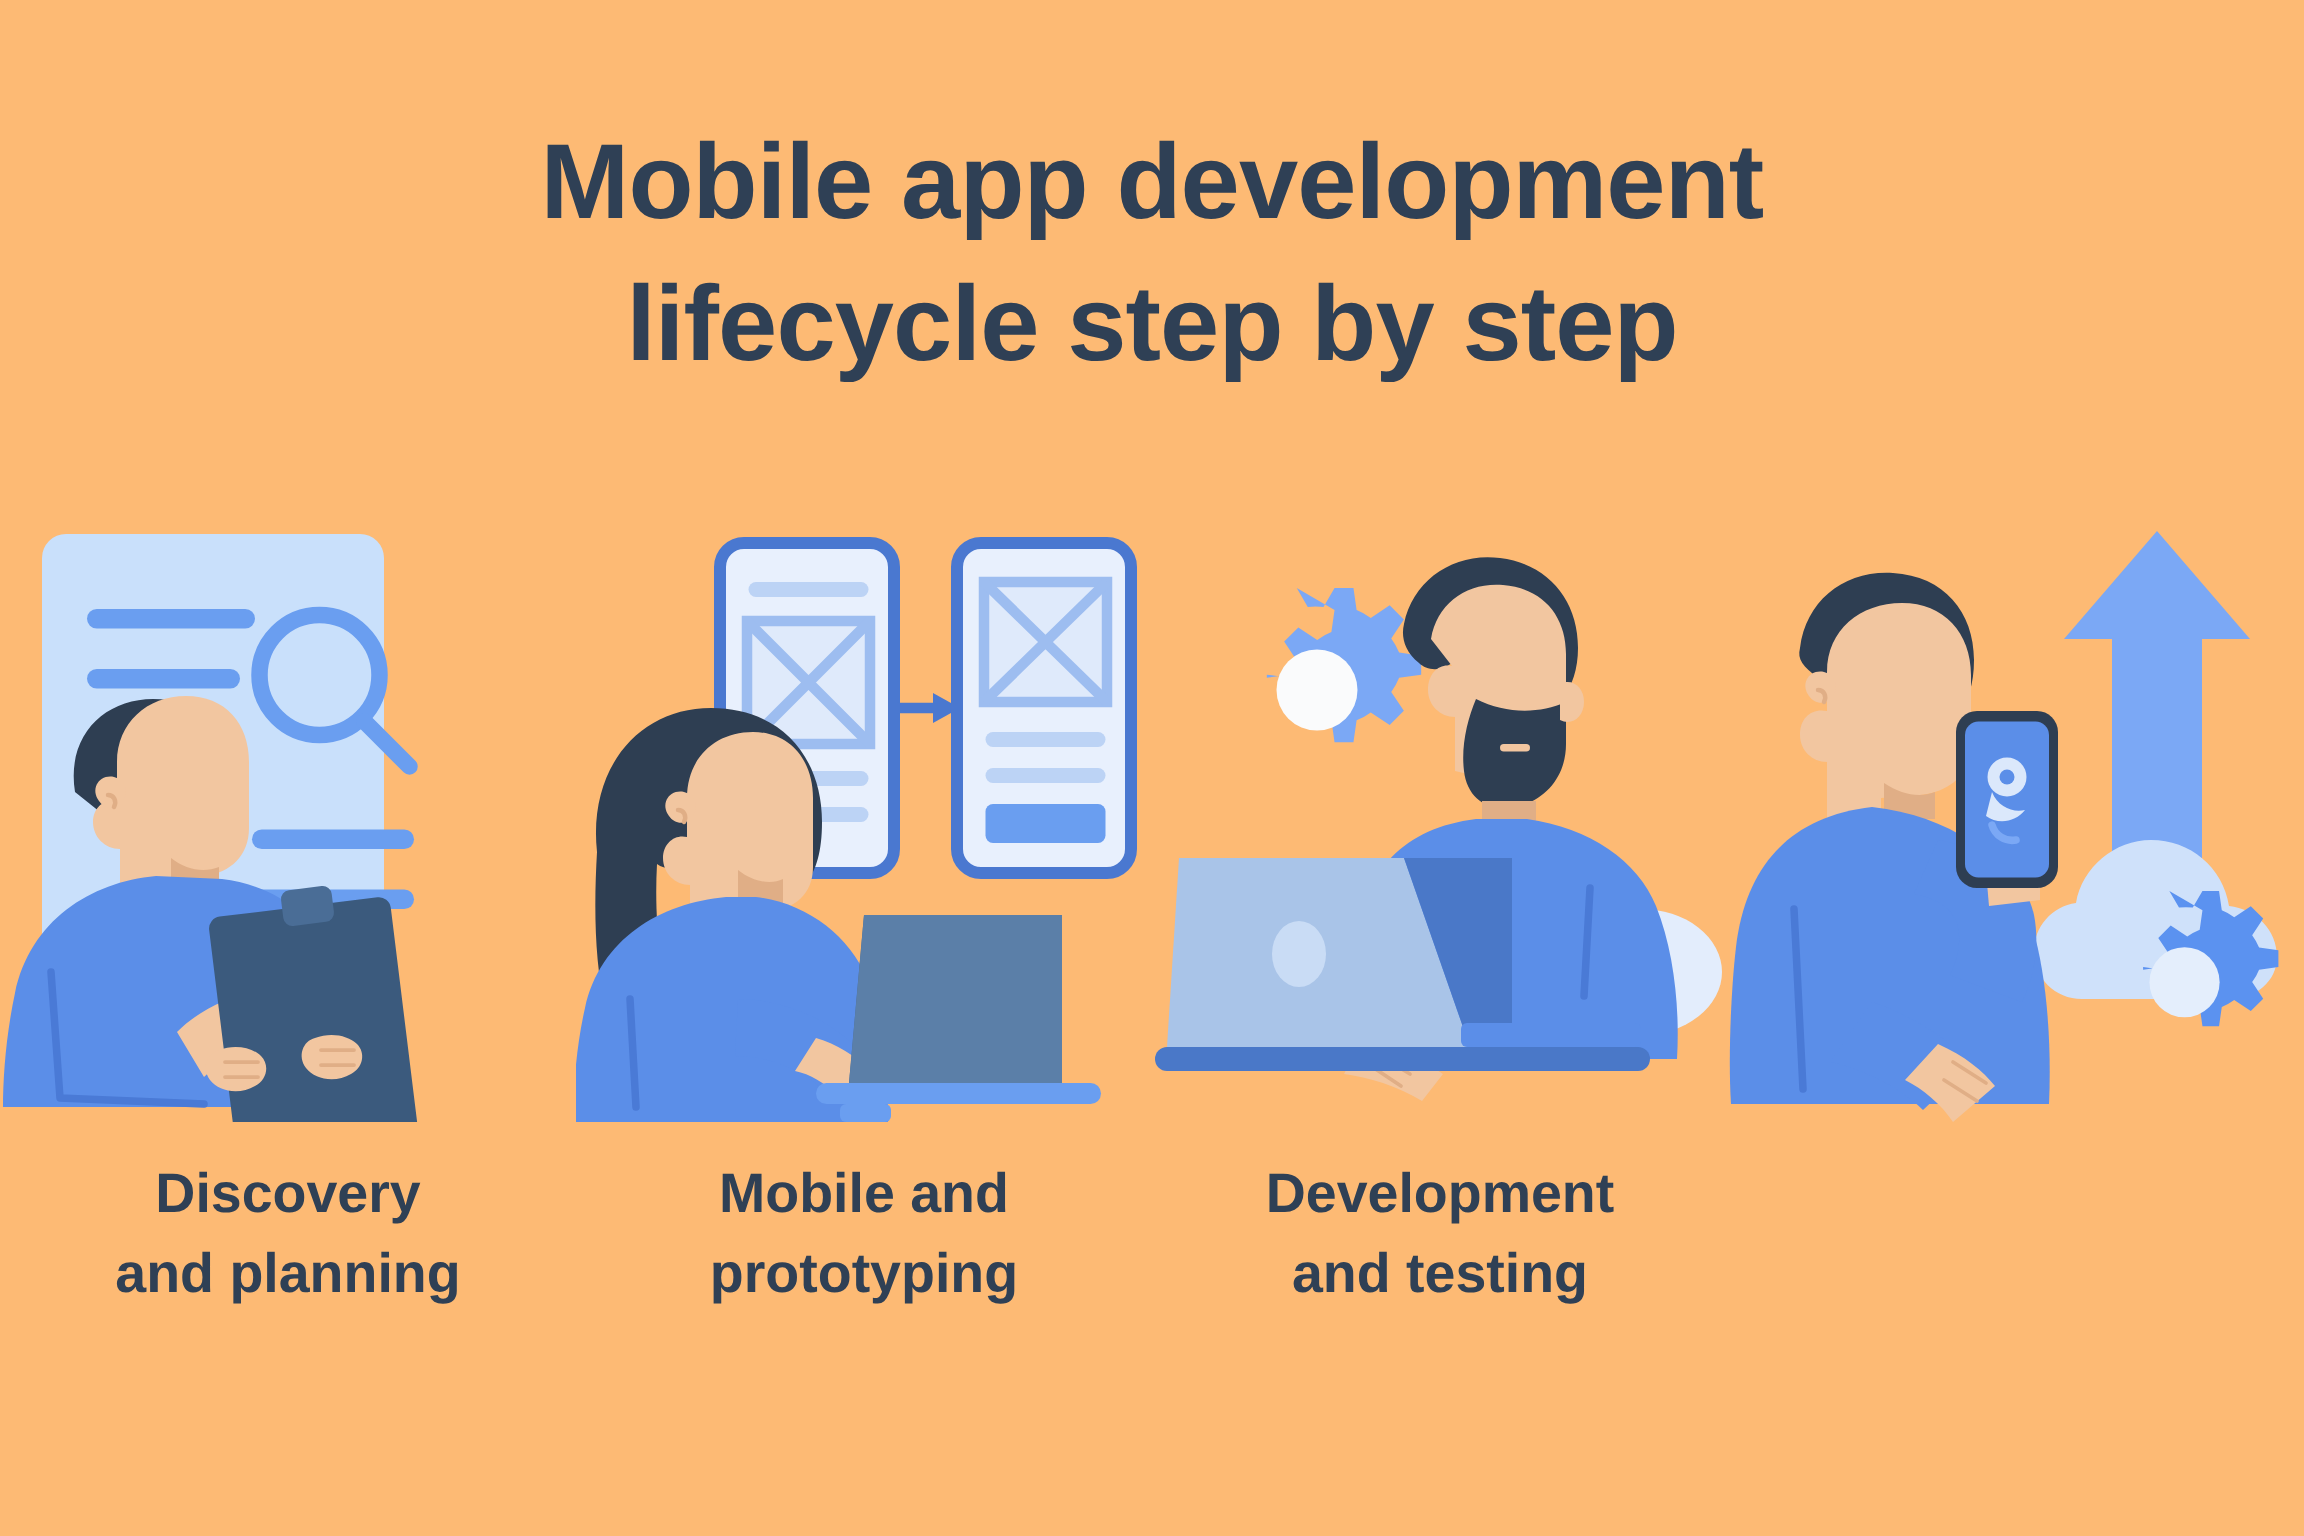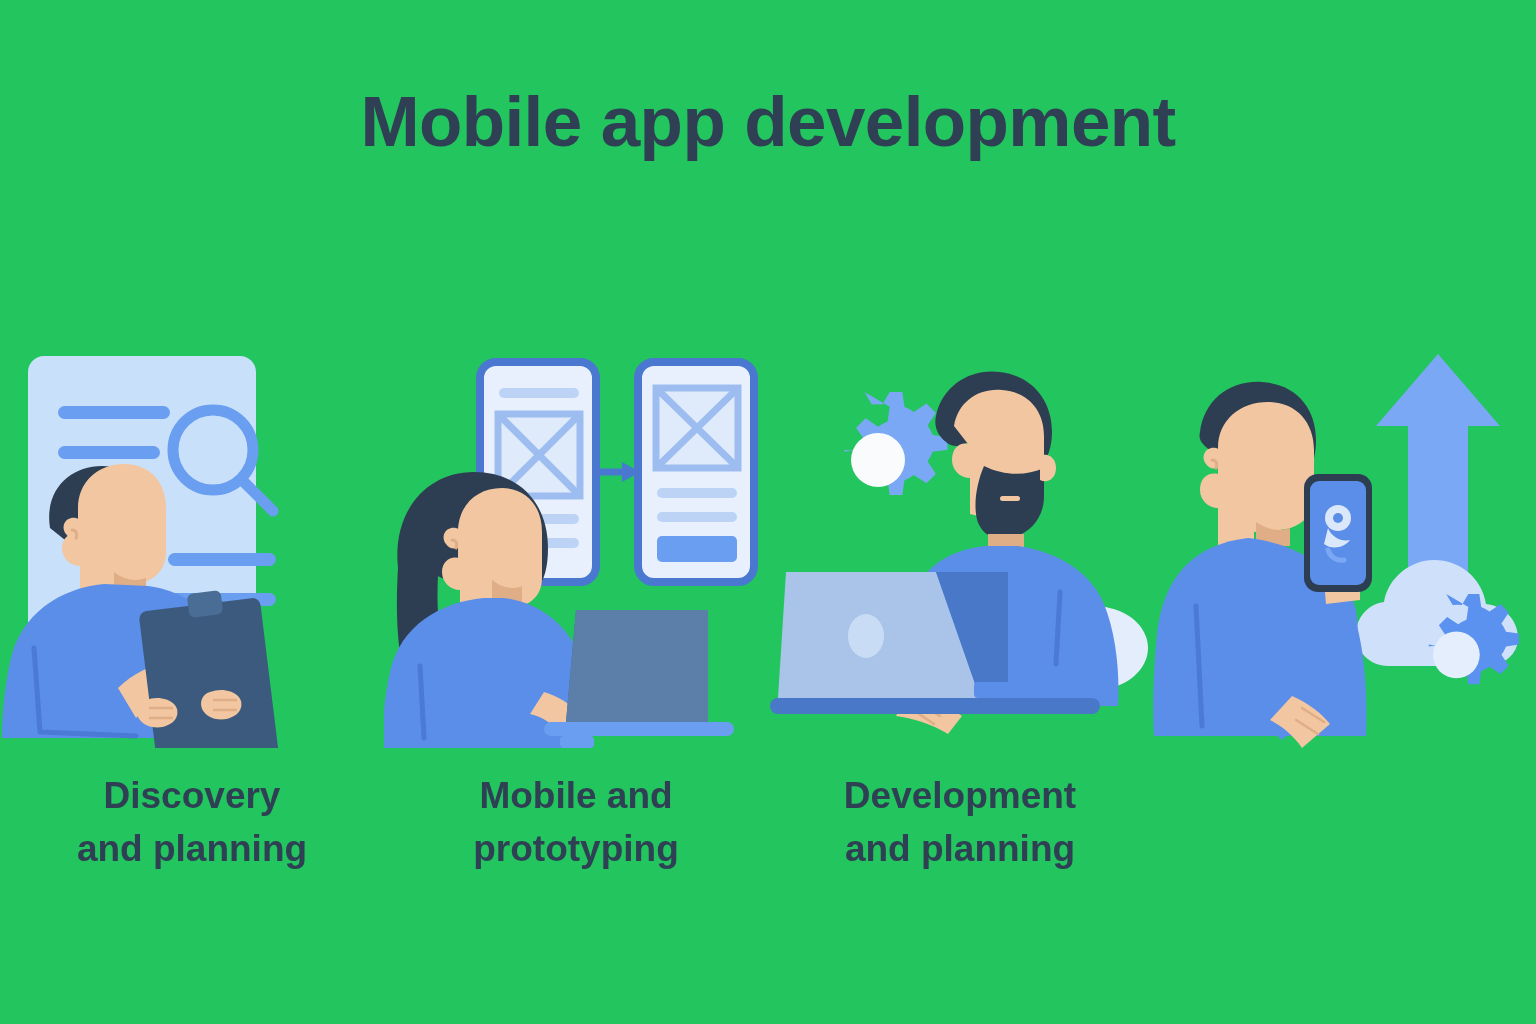--- a/index.html
+++ b/index.html
@@ -7,21 +7,21 @@
   body {
     background:#fafbfc;
     font-family:"Liberation Sans", sans-serif;
     overflow:hidden;
     position:relative;
   }
   #infographic {
     position:relative;
     width:1536px;
     height:1024px;
-    background:#22c55e;
+    background:#fdba74;
   }
   .title-block {
     position:absolute;
     top:74px; left:0; width:1536px;
     text-align:center;
   }
   .title-line {
     display:block;
     font-size:71px;
     font-weight:bold;
@@ -59,20 +59,21 @@
     white-space:pre-line;
   }
 </style>
 </head>
 <body>
 
 <div id="infographic">
 
   <div class="title-block">
     <span class="title-line">Mobile app development</span>
+    <span class="title-line">lifecycle step by step</span>
   </div>
 
   <div class="steps-row">
 
     <div class="step">
       <div class="art">
         <svg viewBox="0 0 384 400" xmlns="http://www.w3.org/2000/svg">
 
           <g>
             <rect x="28" y="8" width="228" height="300" rx="16" fill="#c9e0fb"></rect>
@@ -220,21 +221,21 @@
           <g>
             <path d="M18 224h150l44 126H10z" fill="#a9c4e8"></path>
             <path d="M168 224l44 126h28V224z" fill="#4a78c8"></path>
             <ellipse cx="98" cy="288" rx="18" ry="22" fill="#c9dcf5"></ellipse>
             <rect x="2" y="350" width="330" height="16" rx="8" fill="#4a78c8"></rect>
             <rect x="206" y="334" width="120" height="16" rx="4" fill="#5b8ee8"></rect>
           </g>
         </svg>
       </div>
       <div class="caption">Development
-and planning</div>
+and testing</div>
     </div>
 
     <div class="step">
       <div class="art">
         <svg viewBox="0 0 384 400" xmlns="http://www.w3.org/2000/svg">
 
           <g>
             <path d="M286 6l62 72h-32v160h-60V78h-32z" fill="#7ba8f5"></path>
           </g>
 

